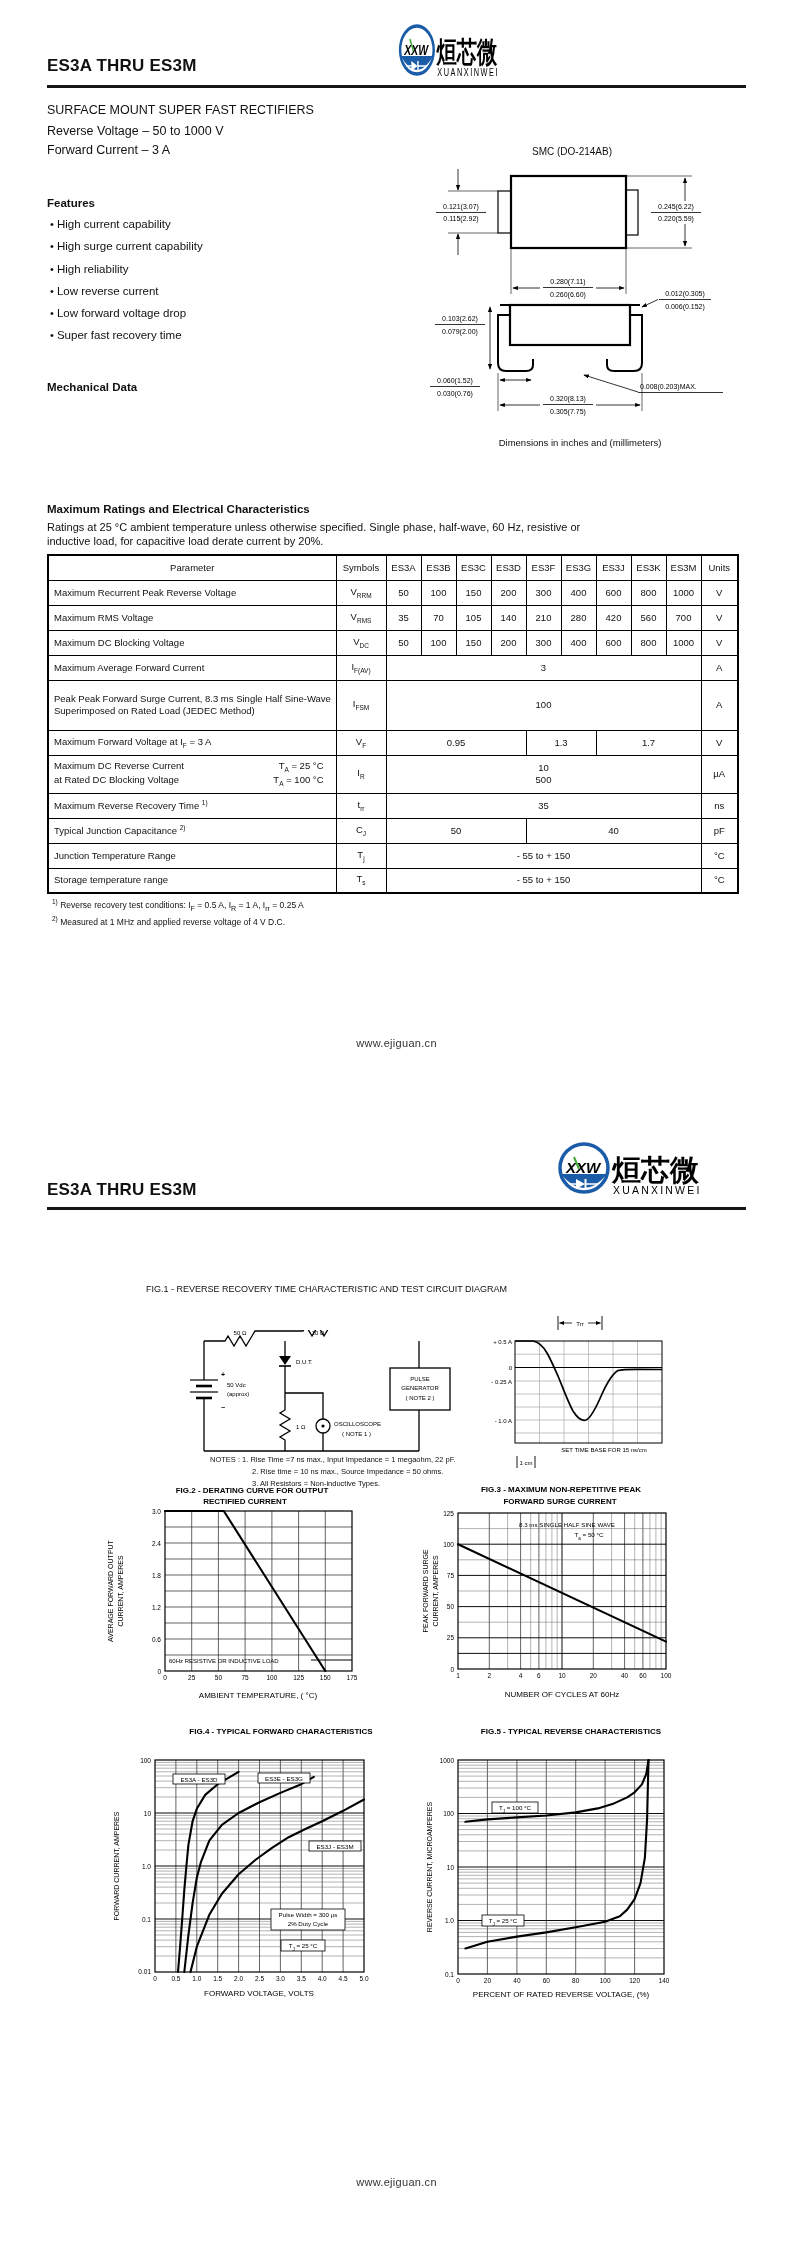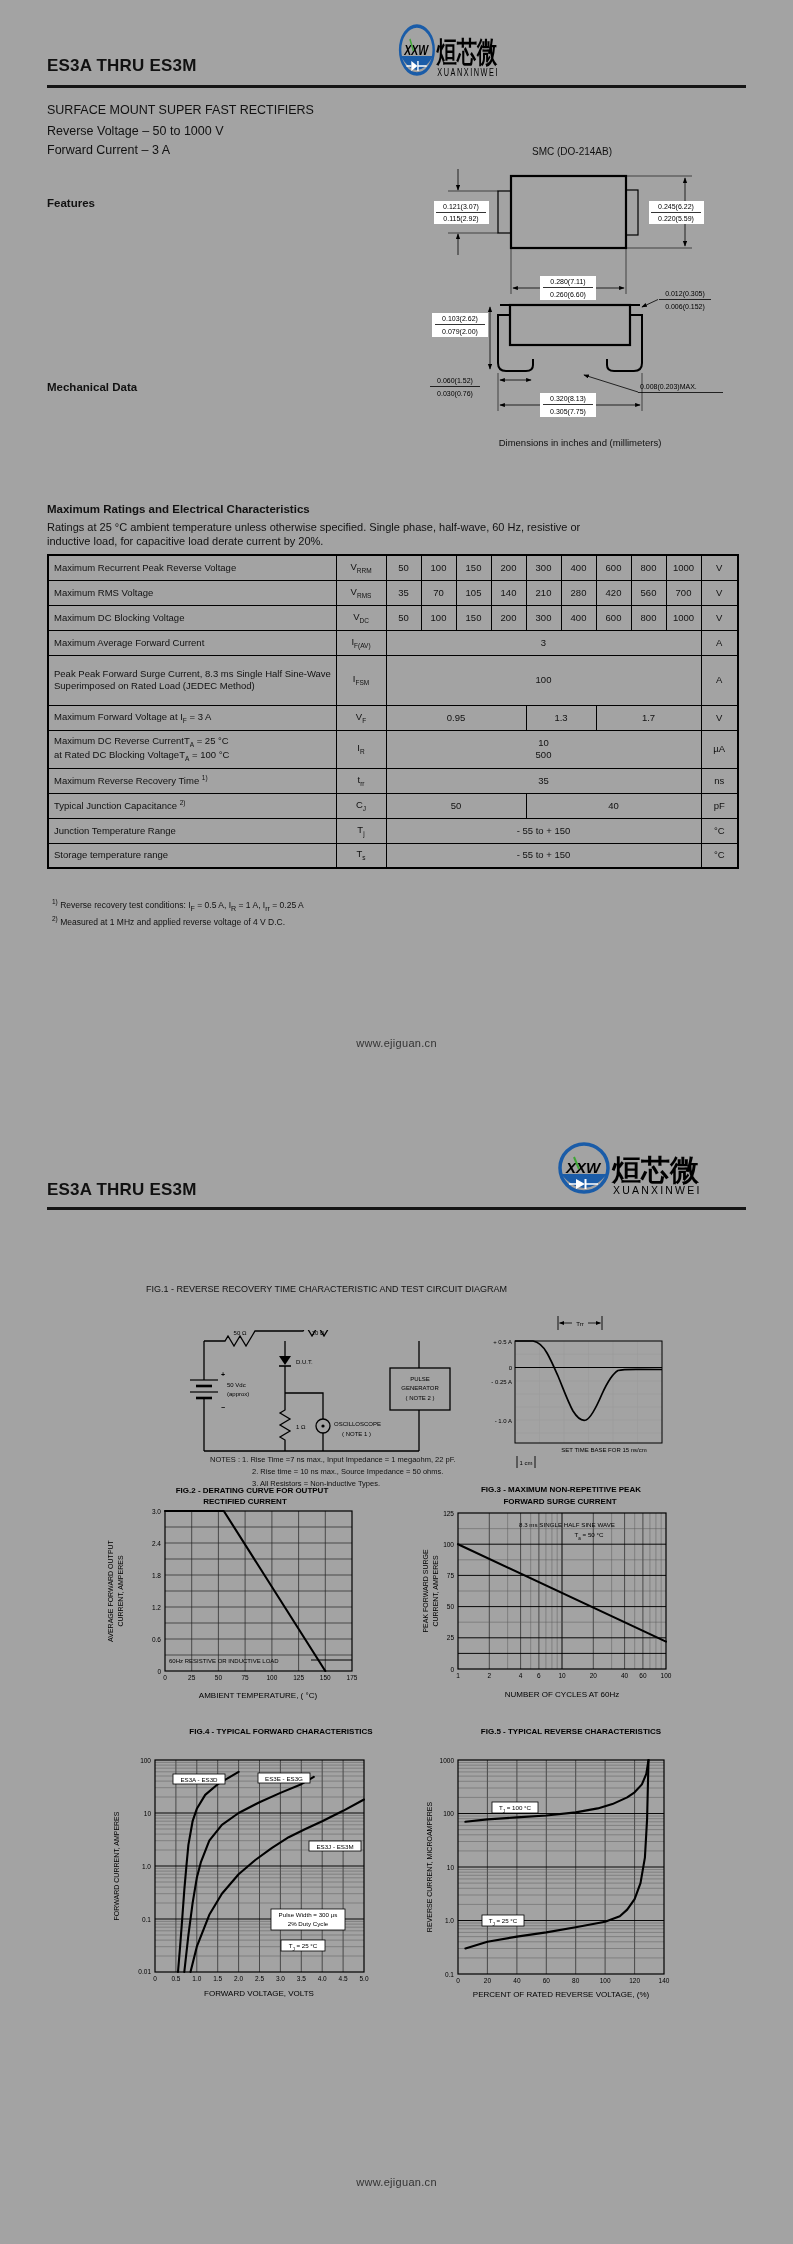--- a/index.html
+++ b/index.html
@@ -1,36 +1,36 @@
 <!DOCTYPE html>
 <html><head>
 <meta charset="utf-8">
 <style>
   html,body{margin:0;padding:0;background:#e8e8e8}
-  #doc{position:relative;width:793px;height:2244px;background:#a3a3a3;font-family:"Liberation Sans",sans-serif;color:#111;overflow:hidden}
+  #doc{position:relative;width:793px;height:2244px;background:#ffffff;font-family:"Liberation Sans",sans-serif;color:#111;overflow:hidden}
   .abs{position:absolute}
   .b{font-weight:normal}
   .rule{position:absolute;left:47px;width:699px;height:3px;background:#151515}
   .h1{font-size:17px;font-weight:bold;letter-spacing:.2px}
   .sub{font-size:12.5px;font-weight:normal}
   .sect{font-size:11.5px;font-weight:bold}
   .bullets{font-size:11.5px;line-height:22.3px}
   .bullets div::before{content:"•  ";font-size:11px}
   .intro{font-size:11px;line-height:13px}
   .fn{font-size:8.5px}
   .fn sup{font-size:6.5px}
   .center{text-align:center}
   .footer{font-size:11px;color:#333;letter-spacing:.3px}
   
   table.ratings{border-collapse:collapse;table-layout:fixed;width:690px;font-size:9.5px;border:2px solid #000}
   table.ratings td{border:1px solid #000;text-align:center;vertical-align:middle;padding:0 2px;line-height:1.22}
   table.ratings td.p{text-align:left;padding-left:5px;padding-right:4px}
   table.ratings sub{font-size:6.5px}
   table.ratings sup{font-size:6.5px}
-  .split{display:flex;justify-content:flex-start;padding-right:8px}
+  .split{display:flex;justify-content:space-between;padding-right:8px}
   
   svg text{font-family:"Liberation Sans",sans-serif;fill:#000}
   .dim{font-size:7px}
   .dimln{stroke:#000;stroke-width:.8}
   .ext{stroke:#000;stroke-width:.6}
   .thk{stroke:#000;stroke-width:2.2;fill:none}
   .thn{stroke:#000;stroke-width:1.2;fill:none}
   .w{stroke:#000;stroke-width:1.3;fill:none}
   .frame{fill:none;stroke:#000;stroke-width:1.2}
   .g7{stroke:#222;stroke-width:.7}
@@ -67,20 +67,28 @@
 
   <div class="rule" style="top:85px"></div>
 
   <div class="abs sub" style="left:47px;top:103px">SURFACE MOUNT SUPER FAST RECTIFIERS</div>
   <div class="abs sub" style="left:47px;top:124px">Reverse Voltage – 50 to 1000 V</div>
   <div class="abs sub" style="left:47px;top:143px">Forward Current – 3 A</div>
 
   <div class="abs center" style="left:362px;top:146px;width:420px;font-size:10px">SMC (DO-214AB)</div>
 
   <div class="abs sect" style="left:47px;top:197px">Features</div>
+  <div class="abs bullets" style="left:50px;top:213px">
+    <div>High current capability</div>
+    <div>High surge current capability</div>
+    <div>High reliability</div>
+    <div>Low reverse current</div>
+    <div>Low forward voltage drop</div>
+    <div>Super fast recovery time</div>
+  </div>
 
   <div class="abs sect" style="left:47px;top:381px">Mechanical Data</div>
 
   <svg class="abs" style="left:340px;top:165px" width="420" height="290" viewBox="0 0 420 290">
     <defs>
       <marker id="ah" viewBox="0 0 8 8" refX="7" refY="3" markerWidth="7" markerHeight="7" orient="auto-start-reverse">
         <path d="M0,0 L8,3 L0,6 Z"></path>
       </marker>
     </defs>
 
@@ -172,20 +180,34 @@
           <col style="width:35px">
           <col style="width:35px">
           <col style="width:35px">
           <col style="width:35px">
           <col style="width:35px">
           <col style="width:35px">
           <col style="width:35px">
         <col style="width:37px">
       </colgroup>
       <tbody>
+          <tr style="height:25px">
+        <td>Parameter</td>
+        <td>Symbols</td>
+        <td>ES3A</td>
+        <td>ES3B</td>
+        <td>ES3C</td>
+        <td>ES3D</td>
+        <td>ES3F</td>
+        <td>ES3G</td>
+        <td>ES3J</td>
+        <td>ES3K</td>
+        <td>ES3M</td>
+        <td>Units</td>
+      </tr>
       <tr style="height:25px">
         <td class="p">Maximum Recurrent Peak Reverse Voltage</td>
         <td><span>V</span><sub>RRM</sub></td>
         <td>50</td>
         <td>100</td>
         <td>150</td>
         <td>200</td>
         <td>300</td>
         <td>400</td>
         <td>600</td>

